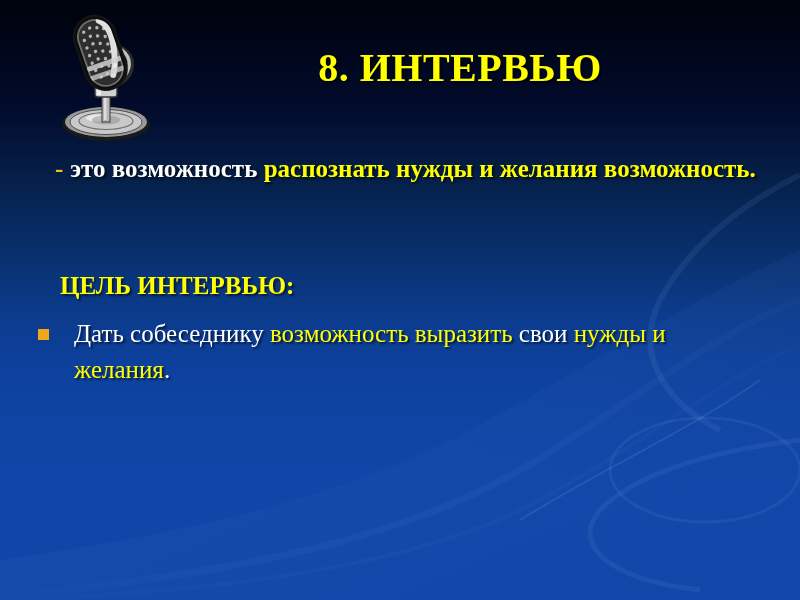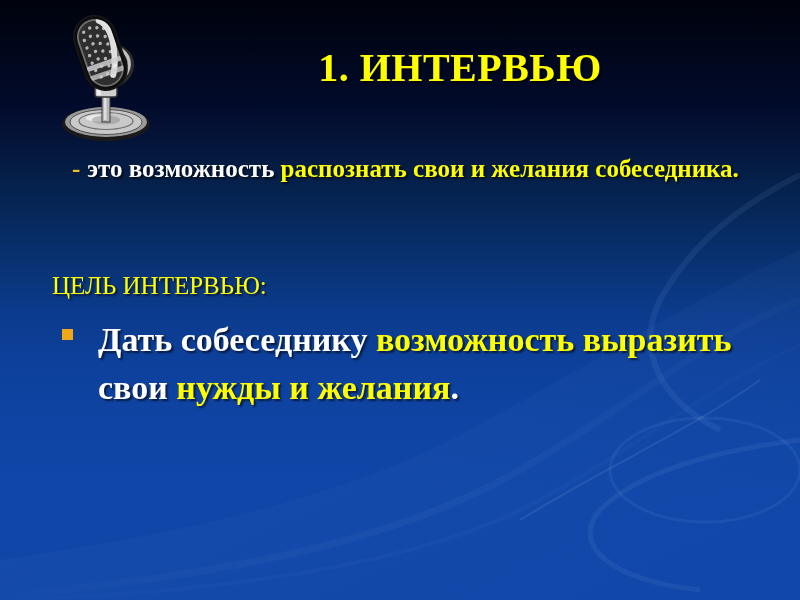--- a/index.html
+++ b/index.html
@@ -71,35 +71,35 @@
   .dash {
     color: #f0c020;
     font-weight: bold;
     display: inline-block;
     width: 22px;
   }
 
   
   #goal-heading {
     position: absolute;
-    left: 52px;
+    left: 60px;
     top: 272px;
     font-size: 25px;
-    font-weight: normal;
+    font-weight: bold;
     color: #ffff00;
     text-shadow: 2px 2px 2px rgba(0,0,0,0.55);
   }
 
   
   .bullet {
     position: absolute;
-    left: 60px;
+    left: 36px;
     width: 700px;
-    font-size: 34px;
-    font-weight: bold;
+    font-size: 25px;
+    font-weight: normal;
     line-height: 1.42;
   }
   #bullet-1 { top: 316px; }
   #bullet-2 { top: 440px; }
 
   .bullet-marker {
     position: absolute;
     left: 2px;
     top: 13px;
     width: 11px;
@@ -197,24 +197,24 @@
 
         <path d="M57,16 C64,22 65,34 62,48 C60,58 57,66 53,72" stroke="#f2f2f2" stroke-width="6" fill="none" stroke-linecap="round" opacity="0.9"></path>
 
         <rect x="30" y="56" width="36" height="5" rx="2" fill="#cfcfcf" opacity="0.85"></rect>
         <rect x="30" y="66" width="36" height="5" rx="2" fill="#cfcfcf" opacity="0.75"></rect>
         <rect x="29" y="11" width="38" height="72" rx="19" fill="none" stroke="#0d0d0d" stroke-width="2.4"></rect>
       </g>
     </g>
   </svg>
 
-  <div id="title">1. ИНТЕРВЬЮ</div>
+  <div id="title">8. ИНТЕРВЬЮ</div>
 
   <div id="subtitle">
-    <span class="dash">-</span><span class="w">это возможность </span><span class="y">распознать свои и желания собеседника.</span>
+    <span class="dash">-</span><span class="w">это возможность </span><span class="y">распознать нужды и желания возможность.</span>
   </div>
 
   <div id="goal-heading">ЦЕЛЬ ИНТЕРВЬЮ:</div>
 
   <div class="bullet" id="bullet-1">
     <span class="bullet-marker"></span>
     <span class="bullet-body">
       <span class="w"> Дать собеседнику </span><span class="y">возможность выразить</span><span class="w"> свои </span><span class="y">нужды и желания</span><span class="w">.</span>
     </span>
   </div>

